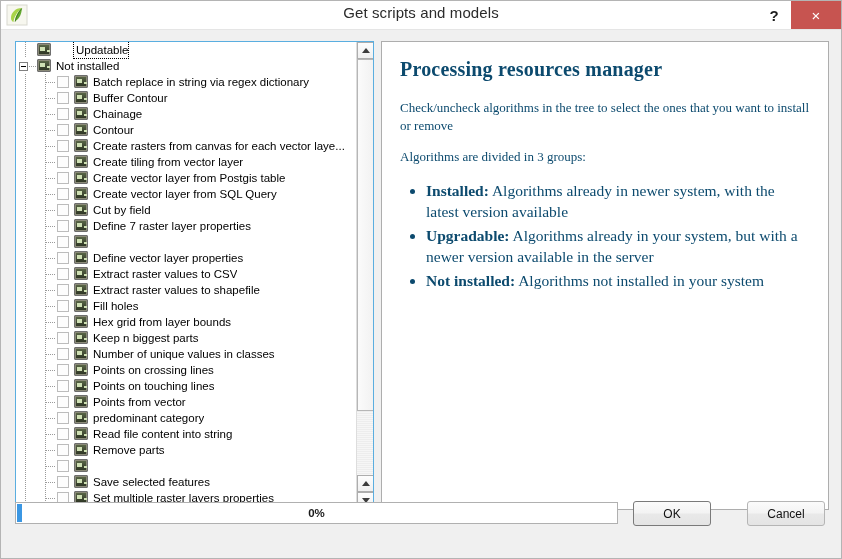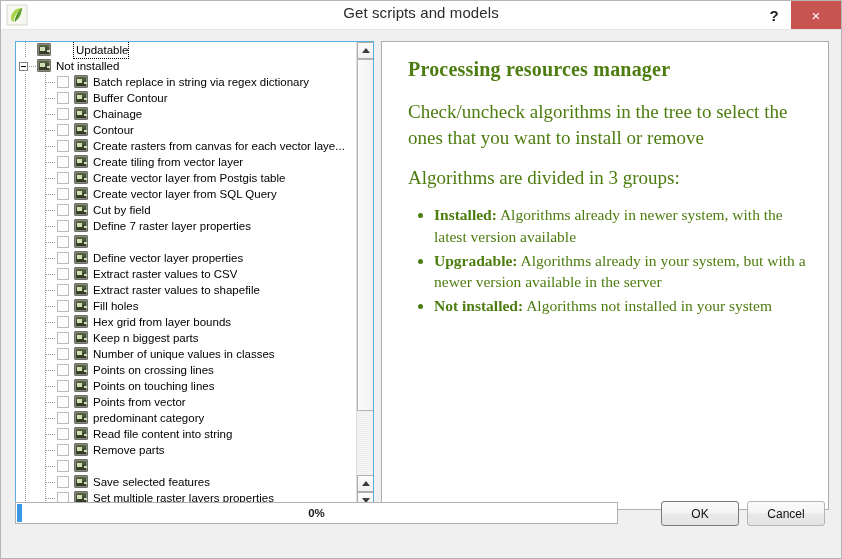--- a/index.html
+++ b/index.html
@@ -282,34 +282,34 @@
 
   
   .help-panel {
     position: absolute;
     left: 380px; top: 11px;
     width: 448px;
     height: 469px;
     background: #ffffff;
     border: 1px solid #adadad;
     box-sizing: border-box;
-    padding: 14px 18px 10px 26px;
+    padding: 14px 18px 10px 18px;
     overflow: hidden;
     font-family: "Liberation Serif", serif;
-    color: #4d7c0f;
+    color: #0c4a6e;
   }
   .help-panel h1 {
     font-family: "Liberation Serif", serif;
     font-size: 20px;
     font-weight: bold;
     margin: 2px 0 18px 0;
     letter-spacing: 0.2px;
   }
   .help-panel p {
-    font-size: 19px;
+    font-size: 13px;
     line-height: 1.36;
     margin: 12px 0 14px 0;
   }
   .help-panel ul {
     margin: 0;
     padding-left: 26px;
     list-style: disc;
   }
   .help-panel li {
     font-size: 15.5px;
@@ -359,21 +359,21 @@
     border: 1px solid #b5b5b5;
     border-radius: 3px;
     font-family: "Liberation Sans", sans-serif;
     font-size: 12px;
     color: #111;
     display: flex;
     align-items: center;
     justify-content: center;
     cursor: default;
   }
-  .btn.ok { left: 660px; border-color: #7a7a7a; }
+  .btn.ok { left: 632px; border-color: #7a7a7a; }
   .btn.cancel { left: 746px; }
 </style>
 </head>
 <body>
 
 <div class="window">
 
   <div class="titlebar">
     <div class="app-icon">
       <svg width="22" height="22" viewBox="0 0 22 22" aria-hidden="true">

